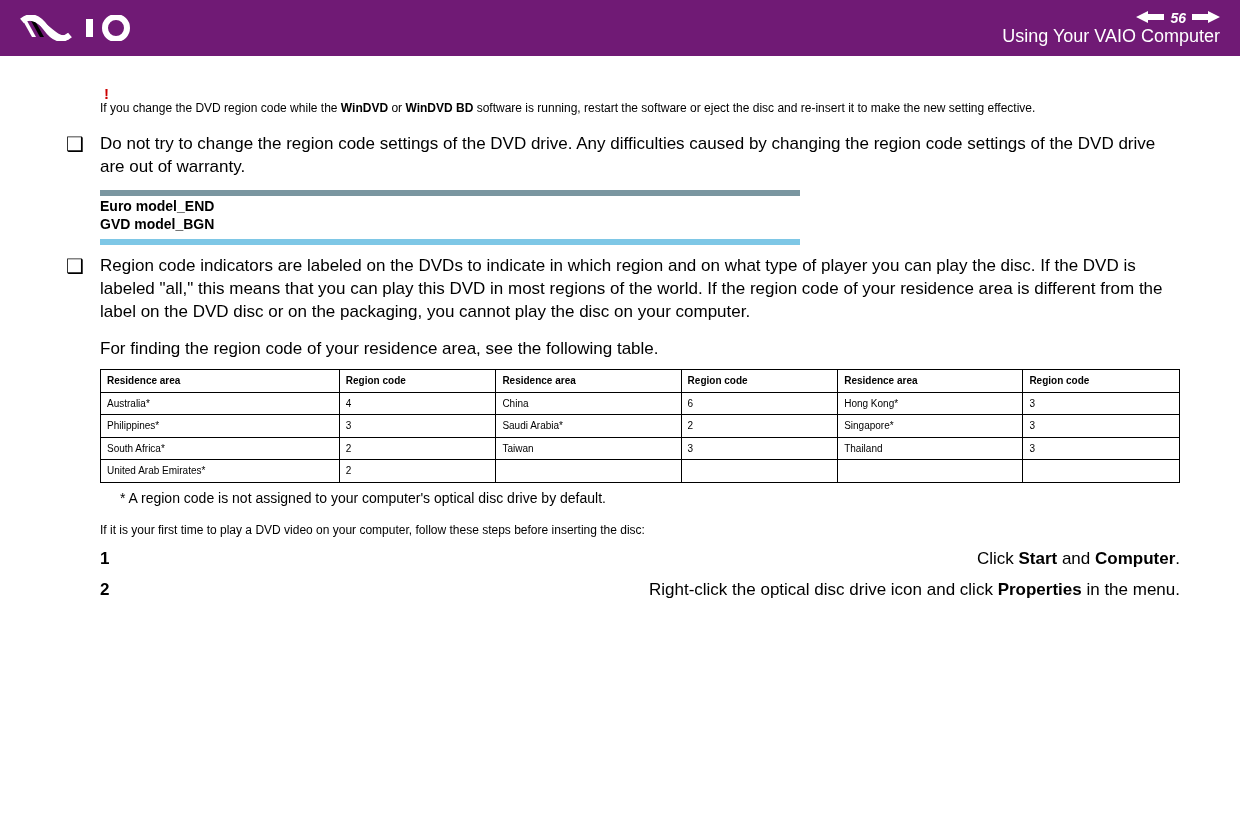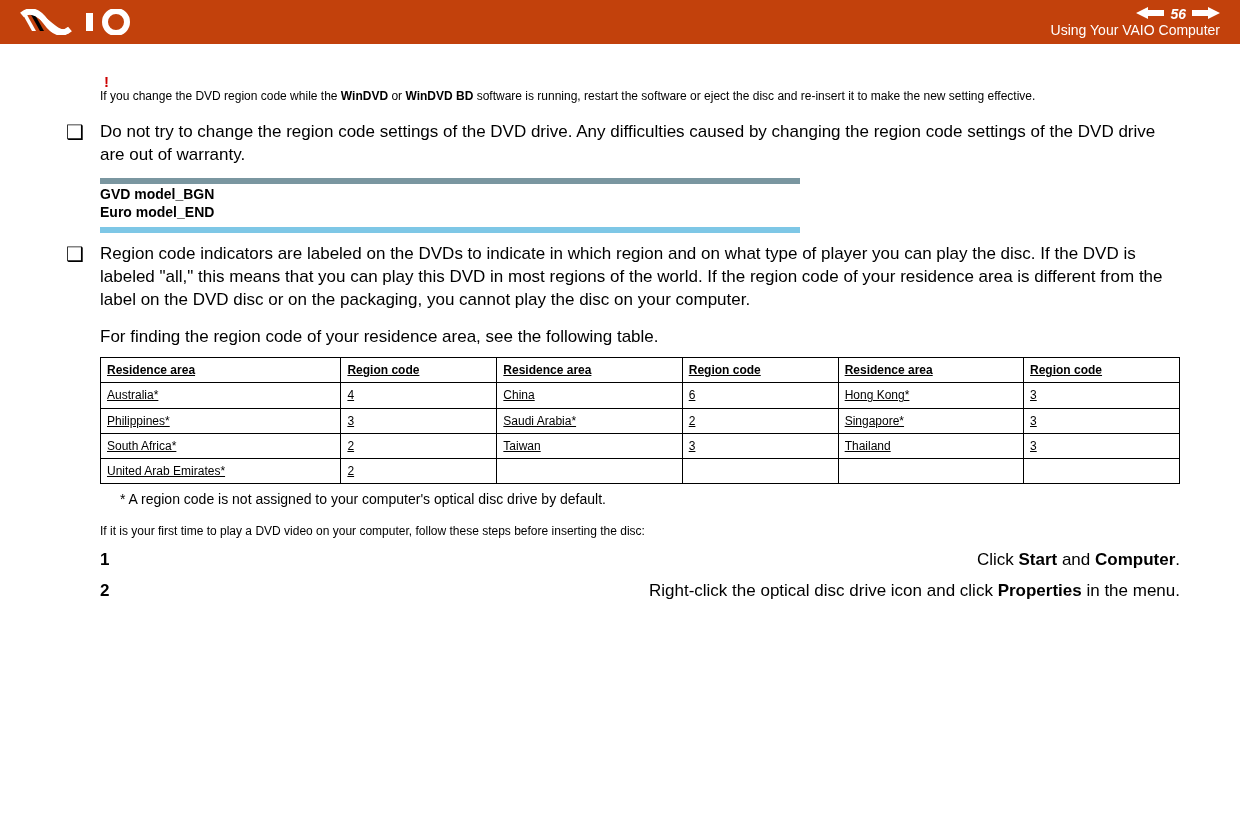--- a/index.html
+++ b/index.html
@@ -4,23 +4,23 @@
 <style>
   * { box-sizing: border-box; }
   body {
     margin: 0;
     font-family: Arial, Helvetica, sans-serif;
     background: #fff;
     color: #000;
     width: 1240px;
   }
   .header {
-    background: #c2410c;
+    background: #701a75;
     color: #fff;
-    height: 44px;
+    height: 56px;
     display: flex;
     align-items: center;
     justify-content: space-between;
     padding: 0 20px;
   }
   .logo {
     display: flex;
     align-items: center;
     gap: 2px;
   }
@@ -98,22 +98,21 @@
     margin-left: 40px;
     line-height: 1.25;
     padding: 2px 0;
   }
   table.region {
     border-collapse: collapse;
     width: 100%;
     margin-left: 0;
     margin-top: 8px;
     margin-bottom: 6px;
-    font-size: 12px;
-    text-decoration: underline;
+    font-size: 10px;
   }
   table.region th, table.region td {
     border: 1px solid #000;
     padding: 4px 6px;
     text-align: left;
     vertical-align: top;
   }
   table.region th {
     font-weight: bold;
     background: #fff;
@@ -142,21 +141,21 @@
     margin-bottom: 8px;
     font-size: 17px;
   }
   .step .num {
     flex: 0 0 30px;
     font-weight: bold;
   }
   .step .txt { flex: 1; text-align: right; }
   .step .txt b { font-weight: bold; }
   .header-title {
-    font-size: 14px;
+    font-size: 18px;
   }
 </style>
 </head>
 <body>
 
 <div class="header">
   <div class="logo">
     <svg width="130" height="26" viewBox="0 0 130 26">
       <g fill="#fff">
         <path d="M2 4 L12 22 L16 22 L6 4 Z"></path>
@@ -196,22 +195,22 @@
     </div>
   </div>
 
   <div class="bullet-block">
     <div class="bullet-icon">❑</div>
     <div class="bullet-body">Do not try to change the region code settings of the DVD drive. Any difficulties caused by changing the region code settings of the DVD drive are out of warranty.</div>
   </div>
 
   <div class="divider-bar bar-top"></div>
   <div class="marker-text">
+    <div>Euro model_END</div>
     <div>GVD model_BGN</div>
-    <div>Euro model_END</div>
   </div>
   <div class="divider-bar bar-bottom"></div>
 
   <div class="bullet-block" style="margin-top:10px">
     <div class="bullet-icon">❑</div>
     <div class="bullet-body">
       <div>Region code indicators are labeled on the DVDs to indicate in which region and on what type of player you can play the disc. If the DVD is labeled "all," this means that you can play this DVD in most regions of the world. If the region code of your residence area is different from the label on the DVD disc or on the packaging, you cannot play the disc on your computer.</div>
       <div class="p2">For finding the region code of your residence area, see the following table.</div>
 
       <div class="table-wrap" style="margin-left:0">

